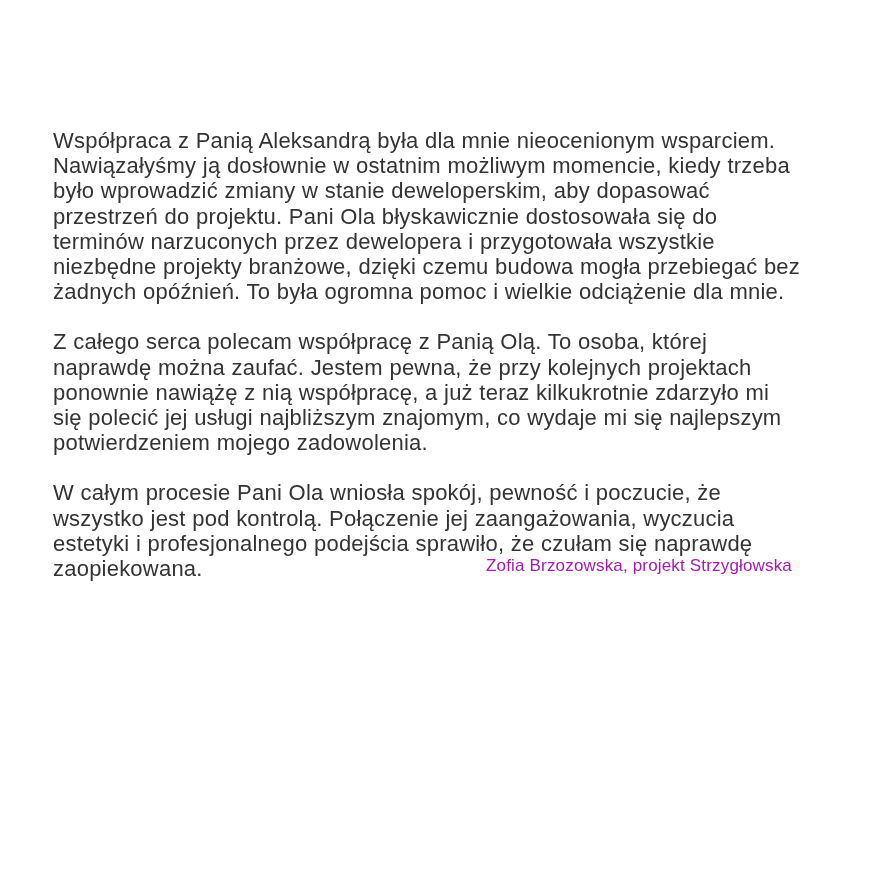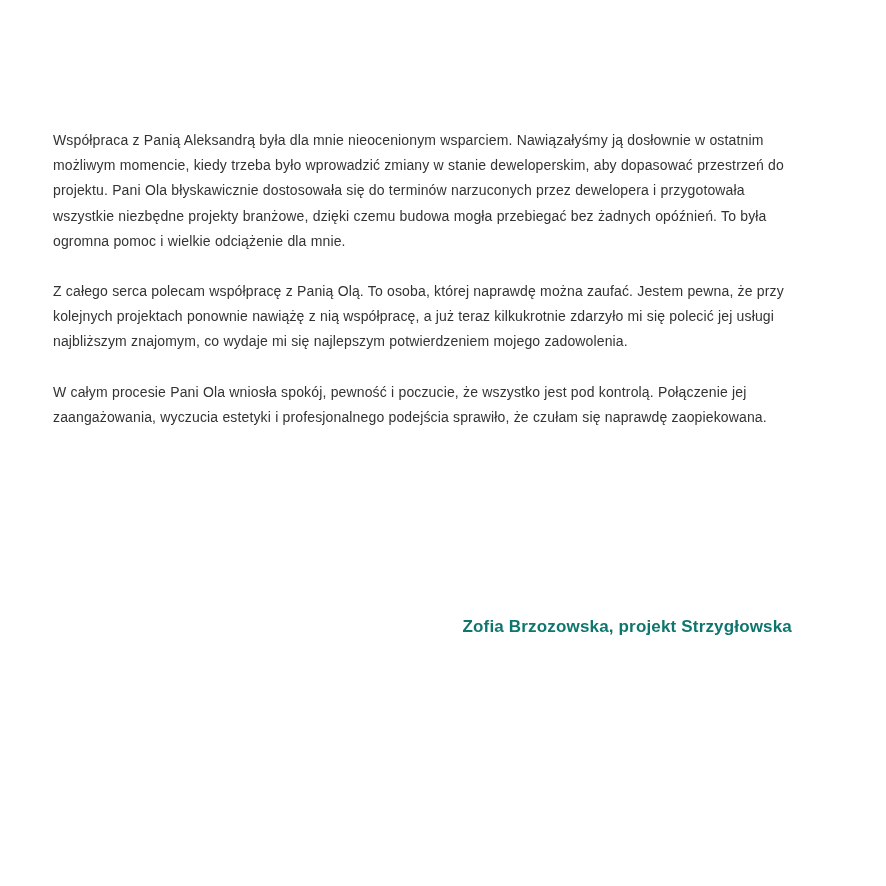--- a/index.html
+++ b/index.html
@@ -23,41 +23,41 @@
     box-sizing: border-box;
   }
   .testimonial {
     position: absolute;
     left: 53px;
     top: 128px;
     width: 748px;
   }
   .para {
     margin: 0 0 25px 0;
-    font-size: 14px;
+    font-size: 22px;
     line-height: 25.2px;
     color: #333335;
     font-weight: 400;
     letter-spacing: 0.01em;
     text-align: left;
     word-spacing: 0.01em;
   }
   .para:last-of-type {
     margin-bottom: 0;
   }
   .signature {
     position: absolute;
     left: 53px;
-    top: 614px;
+    top: 553px;
     width: 739px;
     text-align: right;
     font-size: 17px;
     line-height: 25.2px;
-    color: #0f766e;
-    font-weight: 700;
+    color: #a21caf;
+    font-weight: 400;
     letter-spacing: 0.01em;
   }
 </style>
 </head>
 <body>
 
 <div class="page">
 
   <article class="testimonial">
     <p class="para">Współpraca z Panią Aleksandrą była dla mnie nieocenionym wsparciem. Nawiązałyśmy ją dosłownie w ostatnim możliwym momencie, kiedy trzeba było wprowadzić zmiany w stanie deweloperskim, aby dopasować przestrzeń do projektu. Pani Ola błyskawicznie dostosowała się do terminów narzuconych przez dewelopera i przygotowała wszystkie niezbędne projekty branżowe, dzięki czemu budowa mogła przebiegać bez żadnych opóźnień. To była ogromna pomoc i wielkie odciążenie dla mnie.</p>

